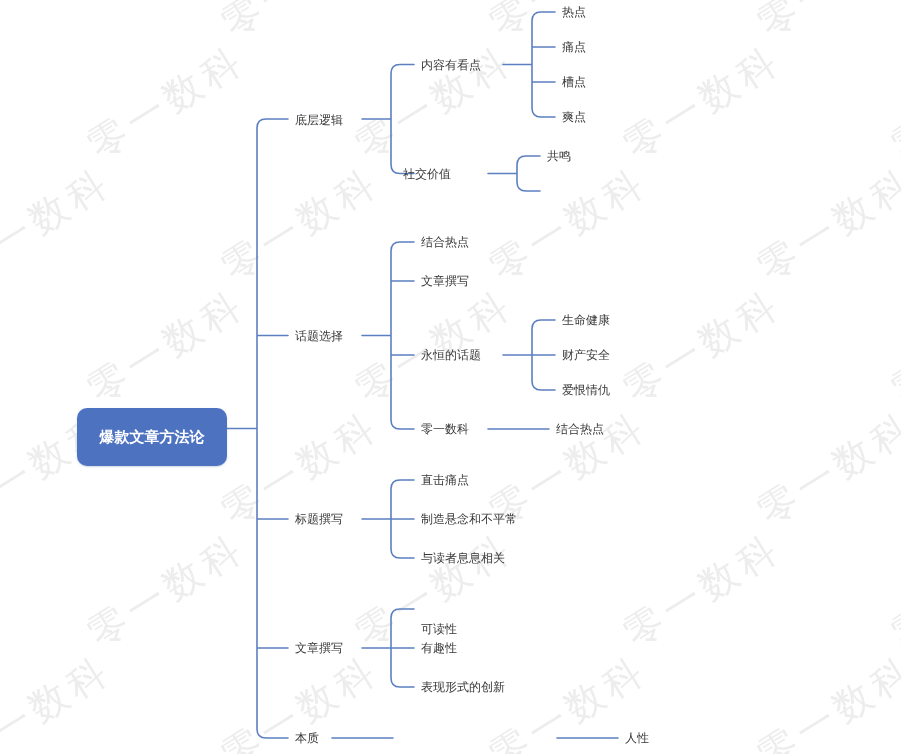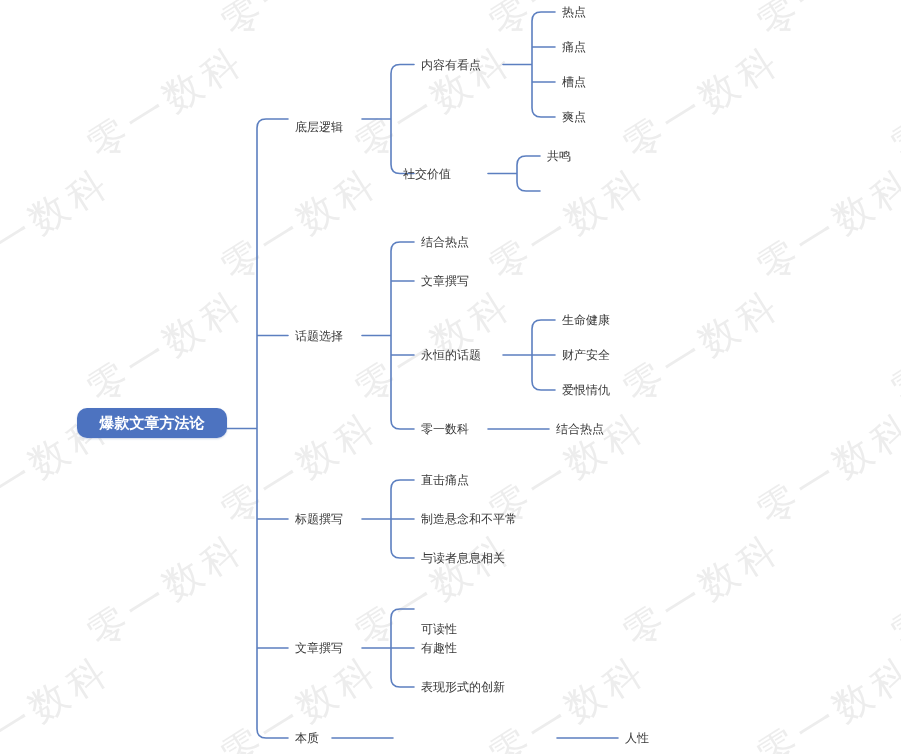--- a/index.html
+++ b/index.html
@@ -20,21 +20,21 @@
     position:absolute;font-size:38px;letter-spacing:6px;color:var(--wm);
     transform:rotate(-32deg);white-space:nowrap;user-select:none;
   }
   #connectors{position:absolute;left:0;top:0;z-index:1;}
   #nodes{position:absolute;inset:0;z-index:2;}
   .label{
     position:absolute;font-size:12px;line-height:20px;color:var(--text);
     white-space:nowrap;cursor:default;
   }
   .root-node{
-    position:absolute;left:77px;width:150px;height:30px;
+    position:absolute;left:77px;width:150px;height:58px;
     background:var(--accent);border-radius:10px;
     display:flex;align-items:center;justify-content:center;
     color:#fff;font-weight:bold;font-size:15px;white-space:nowrap;
     box-shadow:0 1px 2px rgba(60,90,160,.25);
     text-align:right;
   }
 </style>
 </head>
 <body>
 
@@ -67,21 +67,21 @@
       <span class="wm" style="left: -55px; top: 687px;">零一数科</span>
       <span class="wm" style="left: 213px; top: 687px;">零一数科</span>
       <span class="wm" style="left: 481px; top: 687px;">零一数科</span>
       <span class="wm" style="left: 749px; top: 687px;">零一数科</span>
     </div>
   <svg id="connectors" width="901" height="754" viewBox="0 0 901 754">
       <path d="M 227 428.5 H 257 M 288 119 H 266 Q 257 119 257 128 V 729 Q 257 738 266 738 H 288 M 257 335.5 H 288 M 257 519 H 288 M 257 648 H 288 M 362 119 H 391 M 414 64.5 H 400 Q 391 64.5 391 73.5 V 164.5 Q 391 173.5 400 173.5 H 414 M 503 64.5 H 532 M 555 12 H 541 Q 532 12 532 21 V 108 Q 532 117 541 117 H 555 M 532 47 H 555 M 532 82 H 555 M 488 173.5 H 517 M 540 156 H 526 Q 517 156 517 165 V 182 Q 517 191 526 191 H 540 M 362 335.5 H 391 M 414 242 H 400 Q 391 242 391 251 V 420 Q 391 429 400 429 H 414 M 391 281 H 414 M 391 355 H 414 M 503 355 H 532 M 555 320 H 541 Q 532 320 532 329 V 381 Q 532 390 541 390 H 555 M 532 355 H 555 M 488 429 H 549 M 362 519 H 391 M 414 480 H 400 Q 391 480 391 489 V 549 Q 391 558 400 558 H 414 M 391 519 H 414 M 362 648 H 391 M 414 609 H 400 Q 391 609 391 618 V 678 Q 391 687 400 687 H 414 M 391 648 H 414 M 332 738 H 393 M 557 738 H 618" fill="none" stroke="#5c7fc0" stroke-width="1.6" stroke-linecap="round"></path>
     </svg>
   <div id="nodes">
       <div class="root-node" style="top: 408px;">爆款文章方法论</div>
-      <div class="label" style="left: 295px; top: 117px;">底层逻辑</div>
+      <div class="label" style="left: 295px; top: 110px;">底层逻辑</div>
       <div class="label" style="left: 421px; top: 54.5px;">内容有看点</div>
       <div class="label" style="left: 562px; top: 2px;">热点</div>
       <div class="label" style="left: 562px; top: 37px;">痛点</div>
       <div class="label" style="left: 562px; top: 72px;">槽点</div>
       <div class="label" style="left: 562px; top: 107px;">爽点</div>
       <div class="label" style="left: 403px; top: 163.5px;">社交价值</div>
       <div class="label" style="left: 547px; top: 146px;">共鸣</div>
       <div class="label" style="left: 295px; top: 325.5px;">话题选择</div>
       <div class="label" style="left: 421px; top: 232px;">结合热点</div>
       <div class="label" style="left: 421px; top: 271px;">文章撰写</div>

